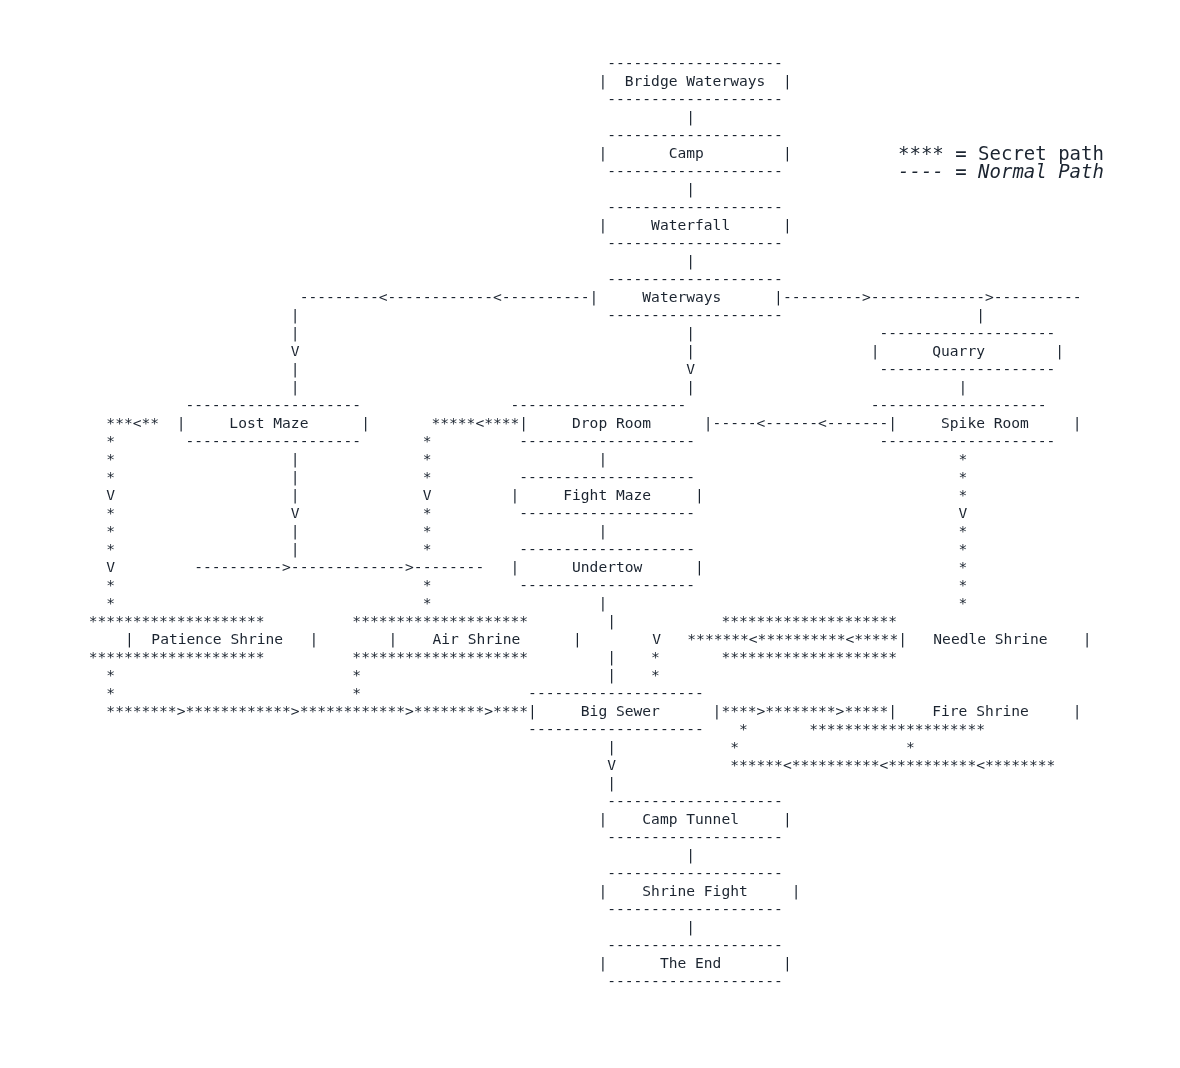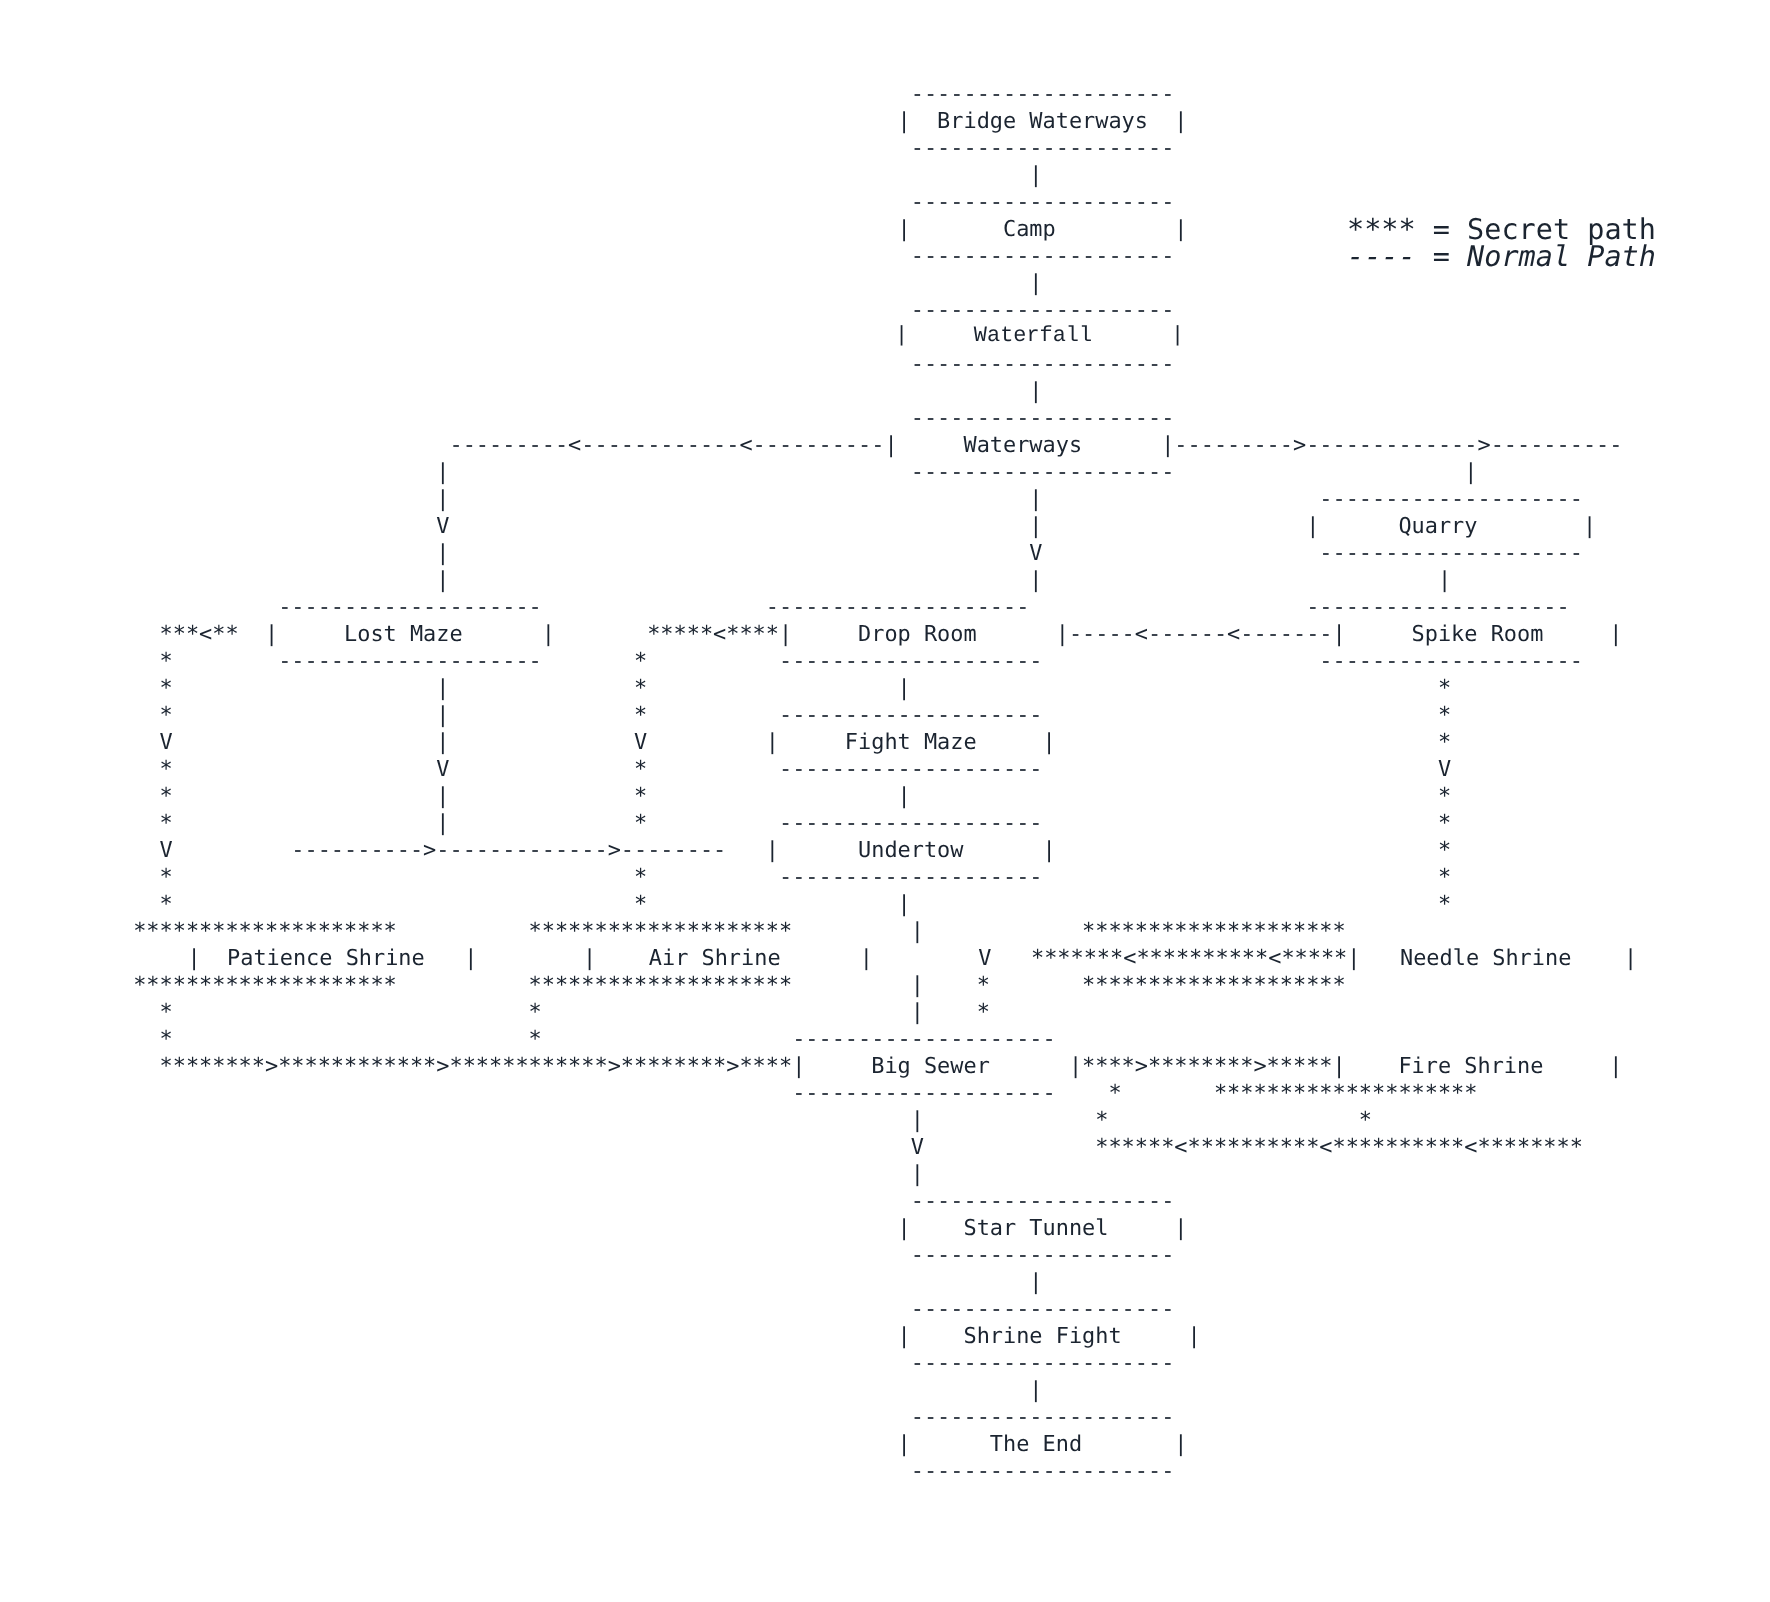--- a/index.html
+++ b/index.html
@@ -57,21 +57,21 @@
   <div id="ascii-body">
       <div class="ascii-row" style="top: 54px;">                                                            --------------------</div>
       <div class="ascii-row" style="top: 72px;">                                                           |  Bridge Waterways  |</div>
       <div class="ascii-row" style="top: 90px;">                                                            --------------------</div>
       <div class="ascii-row" style="top: 108px;">                                                                     |</div>
       <div class="ascii-row" style="top: 126px;">                                                            --------------------</div>
       <div class="ascii-row" style="top: 144px;">                                                           |       Camp         |</div>
       <div class="ascii-row" style="top: 162px;">                                                            --------------------</div>
       <div class="ascii-row" style="top: 180px;">                                                                     |</div>
       <div class="ascii-row" style="top: 198px;">                                                            --------------------</div>
-      <div class="ascii-row" style="top: 216px; font-family: Liberation Mono, monospace;">                                                           |     Waterfall      |</div>
+      <div class="ascii-row" style="top: 216px;">                                                           |     Waterfall      |</div>
       <div class="ascii-row" style="top: 234px;">                                                            --------------------</div>
       <div class="ascii-row" style="top: 252px;">                                                                     |</div>
       <div class="ascii-row" style="top: 270px;">                                                            --------------------</div>
       <div class="ascii-row" style="top: 288px;">                         ---------&lt;------------&lt;----------|     Waterways      |---------&gt;-------------&gt;----------</div>
       <div class="ascii-row" style="top: 306px;">                        |                                   --------------------                      |</div>
       <div class="ascii-row" style="top: 324px;">                        |                                            |                     --------------------</div>
       <div class="ascii-row" style="top: 342px;">                        V                                            |                    |      Quarry        |</div>
       <div class="ascii-row" style="top: 360px;">                        |                                            V                     --------------------</div>
       <div class="ascii-row" style="top: 378px;">                        |                                            |                              |</div>
       <div class="ascii-row" style="top: 396px;">            --------------------                 --------------------                     --------------------</div>
@@ -90,21 +90,21 @@
       <div class="ascii-row" style="top: 630px; margin-left: 45px;">|  Patience Shrine   |        |    Air Shrine      |        V   *******&lt;**********&lt;*****|   Needle Shrine    |</div>
       <div class="ascii-row" style="top: 648px;"> ********************          ********************         |    *       ********************</div>
       <div class="ascii-row" style="top: 666px;">   *                           *                            |    *</div>
       <div class="ascii-row" style="top: 684px;">   *                           *                   --------------------</div>
       <div class="ascii-row" style="top: 702px;">   ********&gt;************&gt;************&gt;********&gt;****|     Big Sewer      |****&gt;********&gt;*****|    Fire Shrine     |</div>
       <div class="ascii-row" style="top: 720px;">                                                   --------------------    *       ********************</div>
       <div class="ascii-row" style="top: 738px;">                                                            |             *                   *</div>
       <div class="ascii-row" style="top: 756px;">                                                            V             ******&lt;**********&lt;**********&lt;********</div>
       <div class="ascii-row" style="top: 774px;">                                                            |</div>
       <div class="ascii-row" style="top: 792px;">                                                            --------------------</div>
-      <div class="ascii-row" style="top: 810px;">                                                           |    Star Tunnel     |</div>
+      <div class="ascii-row" style="top: 810px;">                                                           |    Camp Tunnel     |</div>
       <div class="ascii-row" style="top: 828px;">                                                            --------------------</div>
       <div class="ascii-row" style="top: 846px;">                                                                     |</div>
       <div class="ascii-row" style="top: 864px;">                                                            --------------------</div>
       <div class="ascii-row" style="top: 882px;">                                                           |    Shrine Fight     |</div>
       <div class="ascii-row" style="top: 900px;">                                                            --------------------</div>
       <div class="ascii-row" style="top: 918px;">                                                                     |</div>
       <div class="ascii-row" style="top: 936px;">                                                            --------------------</div>
       <div class="ascii-row" style="top: 954px;">                                                           |      The End       |</div>
       <div class="ascii-row" style="top: 972px;">                                                            --------------------</div>
     </div>

